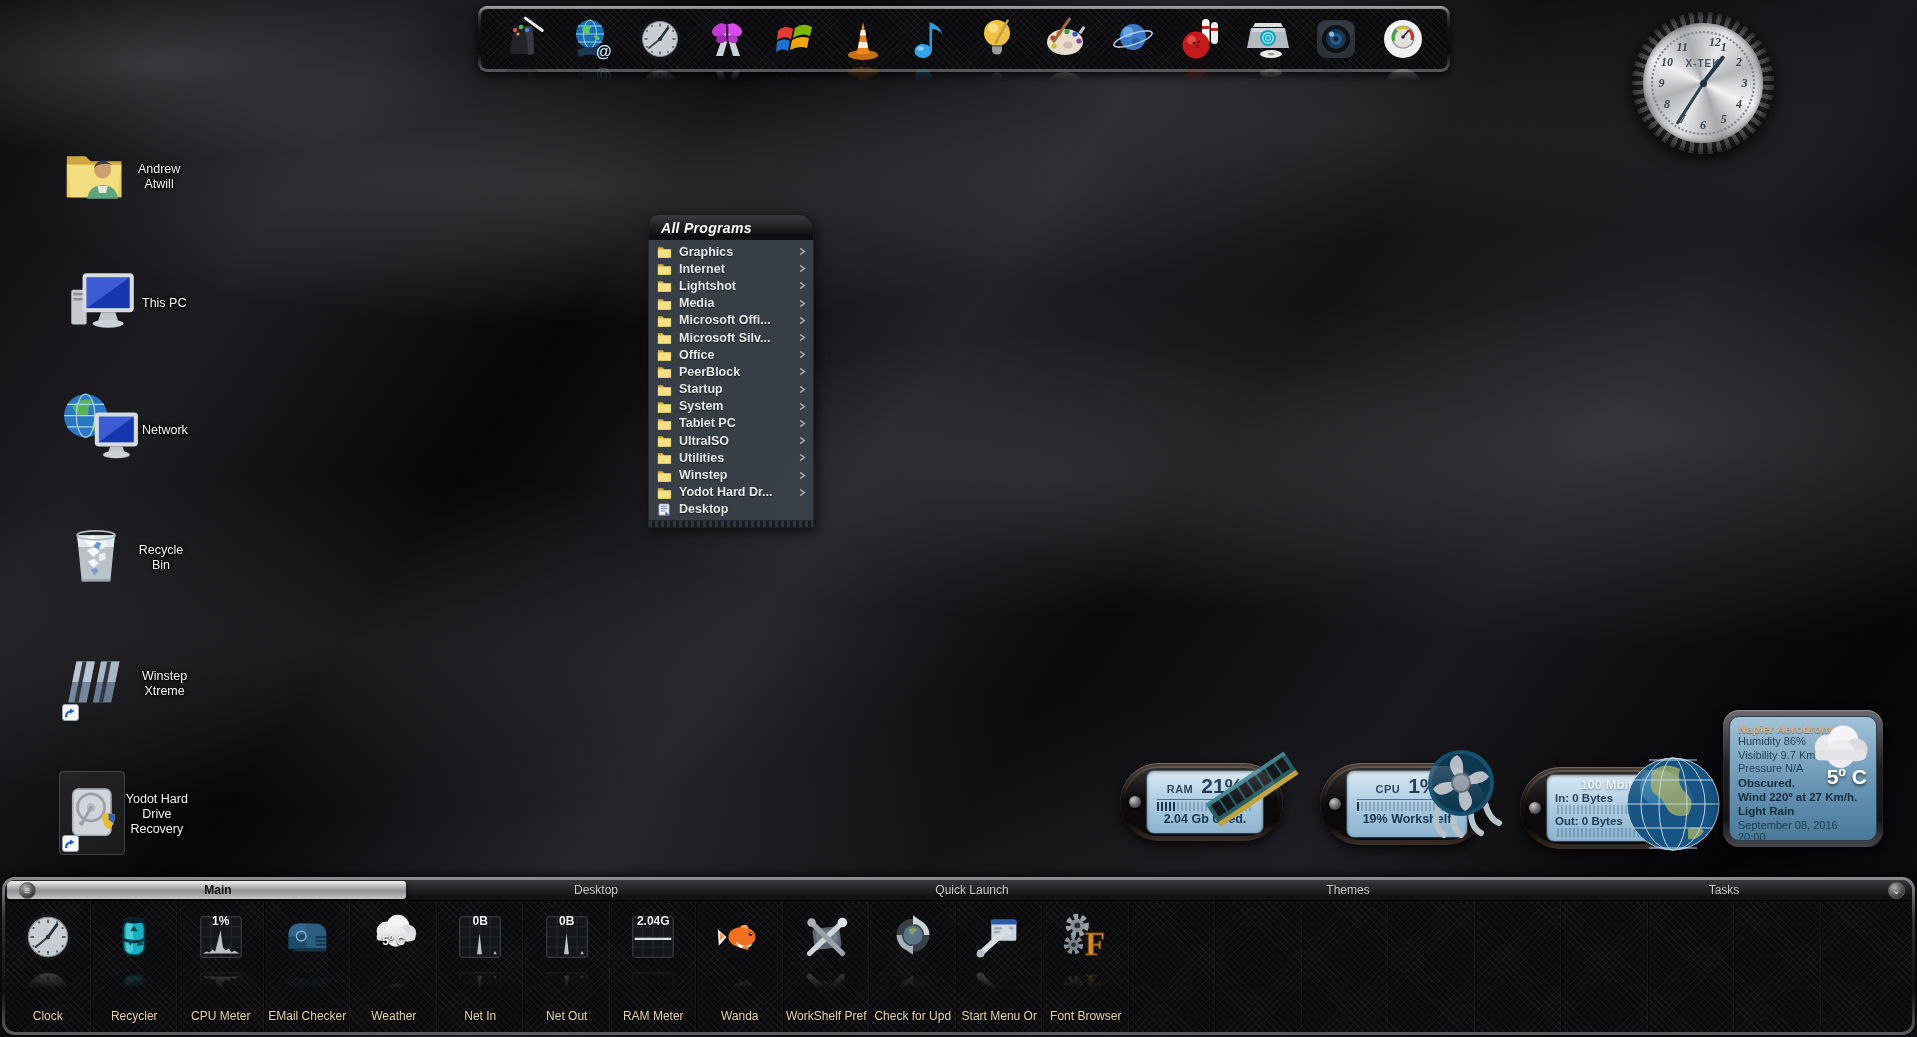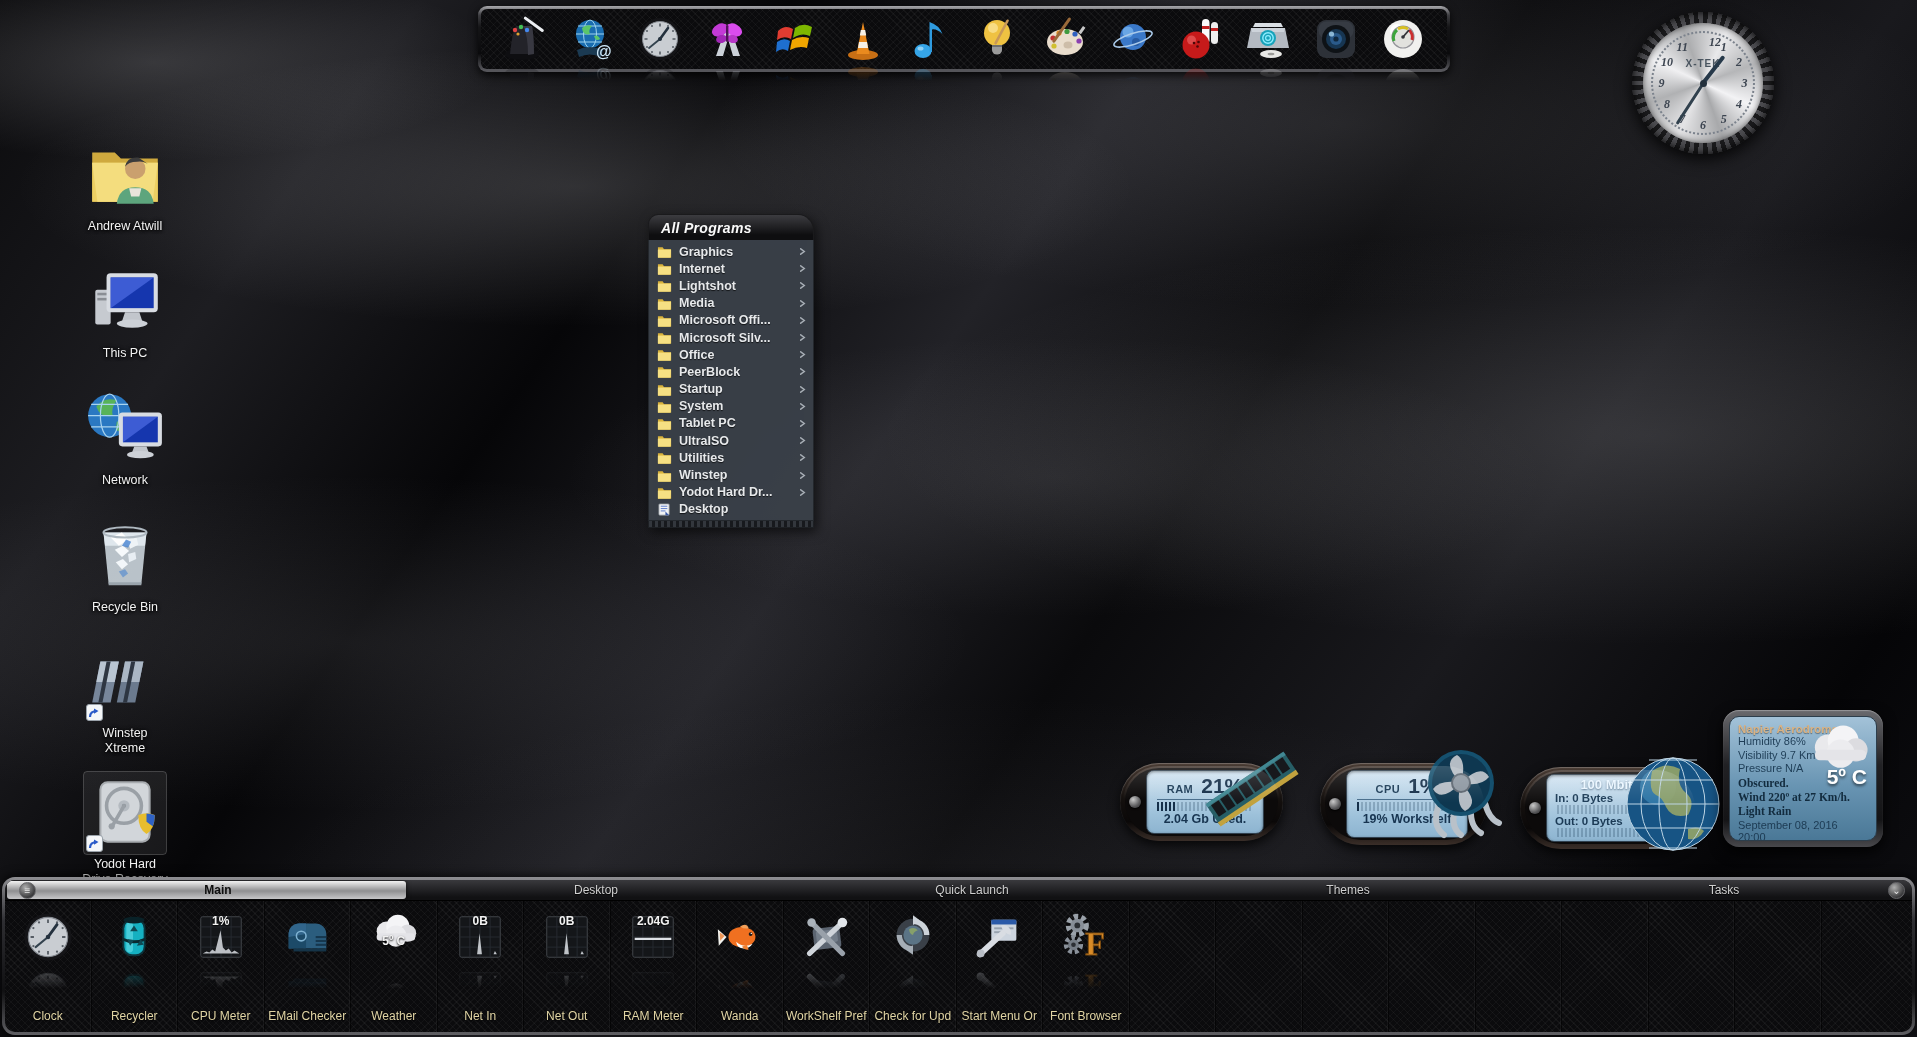--- a/index.html
+++ b/index.html
@@ -61,21 +61,21 @@
   .numeral {
     position:absolute; font-family:"Liberation Serif", serif; font-style:italic;
     font-size:12px; font-weight:bold; color:#3c4450; transform:translate(-50%,-50%);
   }
   .hand { position:absolute; left:50%; bottom:50%; transform-origin:50% 100%; border-radius:3px; }
   .hand.hour   { width:4px; height:34px; margin-left:-2px; background:#27394a; transform:rotate(38deg); }
   .hand.minute { width:3px; height:49px; margin-left:-1.5px; background:#31414e; transform:rotate(213deg); }
   .clock-cap { position:absolute; left:50%; top:50%; width:7px; height:7px; margin:-3.5px; border-radius:50%; background:#23303c; }
 
   
-  .desk-icon { position:absolute; left:60px; width:130px; display:flex; flex-direction:column; align-items:center; }
+  .desk-icon { position:absolute; left:60px; width:130px; display:flex; flex-direction:row; align-items:center; }
   .desk-icon .img { width:82px; height:82px; position:relative; }
   .desk-icon .img svg { width:100%; height:100%; }
   .desk-icon.selected .img { background:rgba(255,255,255,.07); outline:1px solid rgba(255,255,255,.22); border-radius:3px; }
   .desk-icon .cap {
     margin-top:3px; font-size:12.5px; color:#f2f2f2; text-align:center; line-height:15px;
     white-space:pre-line; text-shadow:0 1px 3px #000, 0 0 4px #000;
   }
   .shortcut-badge { position:absolute; left:2px; bottom:2px; width:17px; height:17px; }
 
   
@@ -147,21 +147,21 @@
     background:linear-gradient(180deg,#6a6a6e,#212124 40%,#141416 80%,#48484c);
     box-shadow:0 5px 14px rgba(0,0,0,.85), inset 0 1px 1px rgba(255,255,255,.3);
   }
   .weather-panel {
     position:relative; width:100%; height:100%; border-radius:10px; overflow:hidden;
     background:linear-gradient(180deg,#a3c2d8,#6995b3 55%,#4a7897);
     border:1px solid #2c3e4c; padding:6px 8px;
   }
   .w-loc { font-size:11.5px; font-weight:bold; color:#d9b283; text-shadow:0 1px 1px rgba(0,0,0,.4); }
   .w-line { font-size:11px; color:#1f3e57; line-height:13.5px; }
-  .w-bold { font-size:11.5px; font-weight:bold; color:#122b3e; line-height:14px;font-family:Liberation Serif, serif; }
+  .w-bold { font-size:11.5px; font-weight:bold; color:#122b3e; line-height:14px; }
   .w-date { font-size:11px; color:#1c3a52; margin-top:1px; }
   .w-temp { position:absolute; right:9px; top:48px; font-size:21px; font-weight:bold; color:#fff;
     text-shadow:0 2px 3px rgba(0,0,0,.6); }
   .w-cloud { position:absolute; right:2px; top:2px; width:72px; height:46px; }
 
   
   .shelf {
     position:absolute; left:2px; top:877px; width:1913px; height:158px;
     border-radius:13px; padding:3px;
     background:linear-gradient(180deg,#8e8e92,#2e2e32 28%,#101012 72%,#606064);

